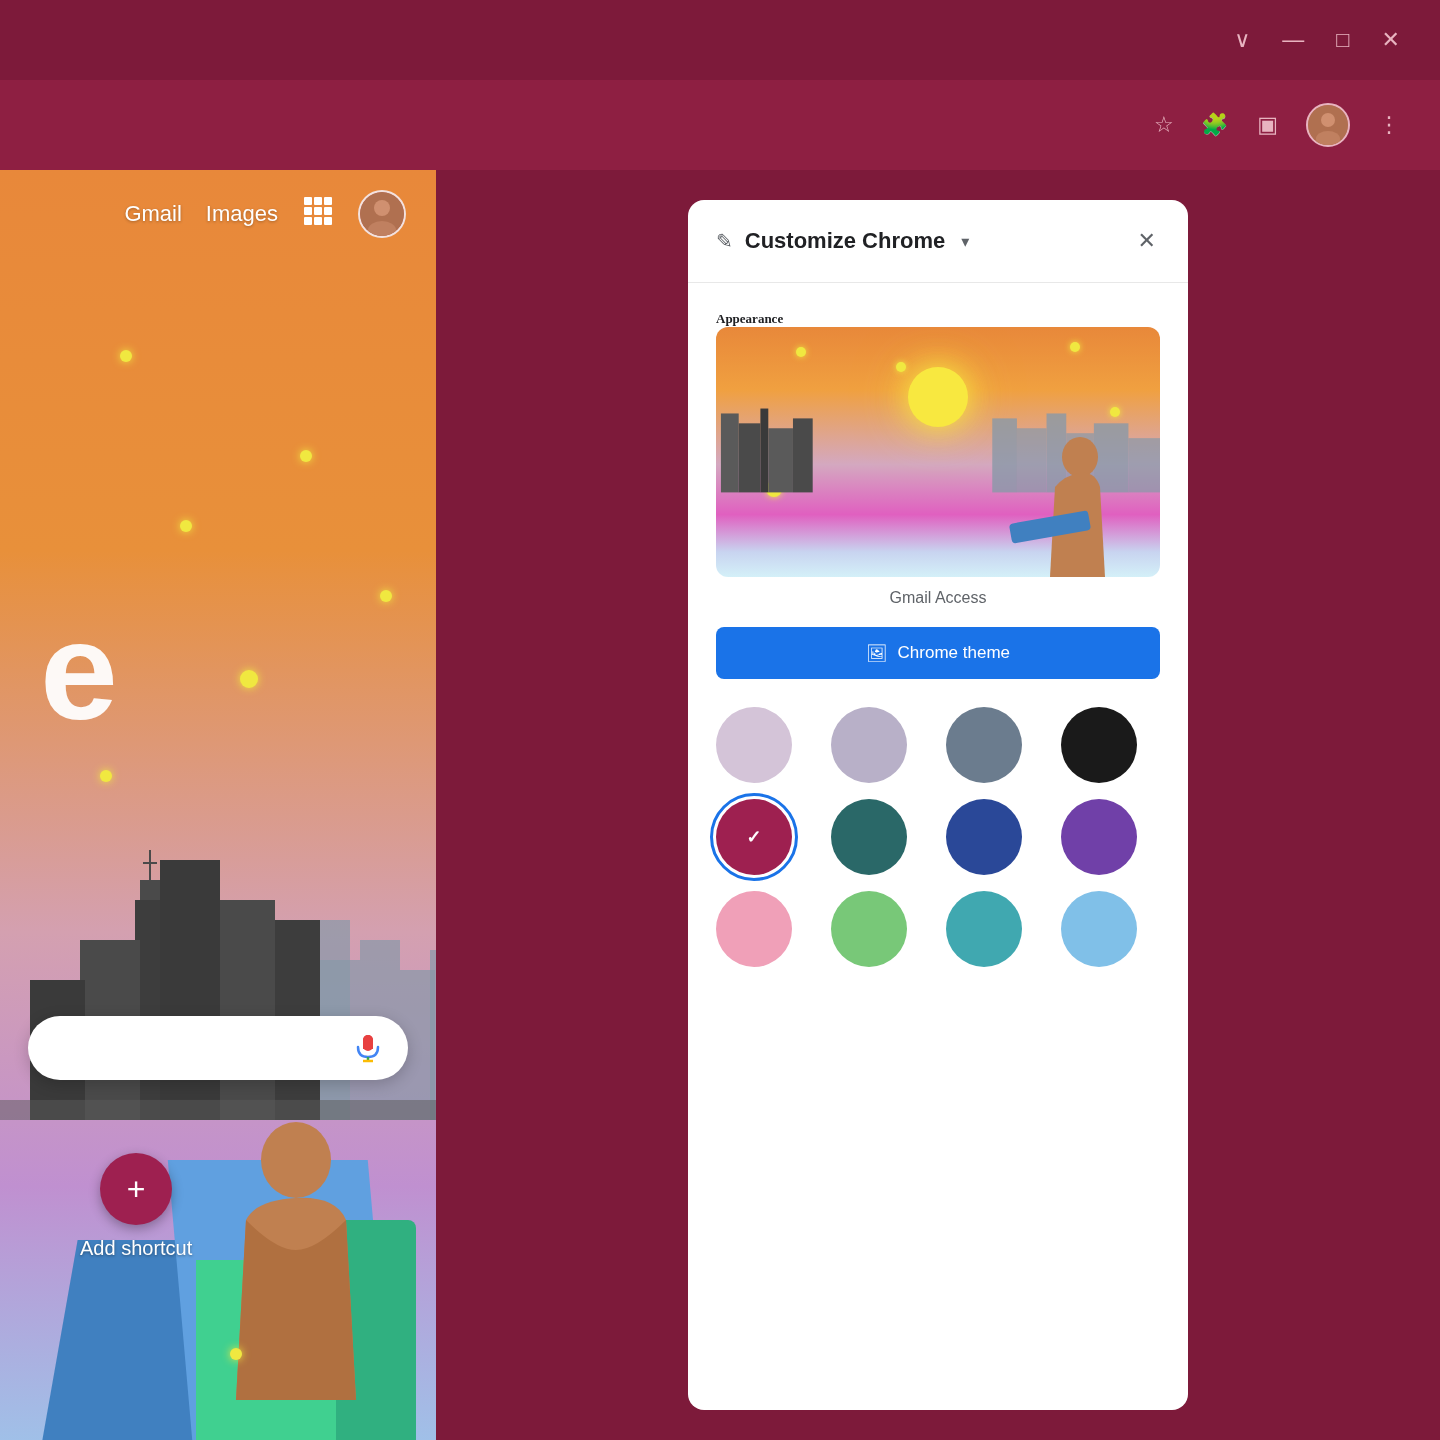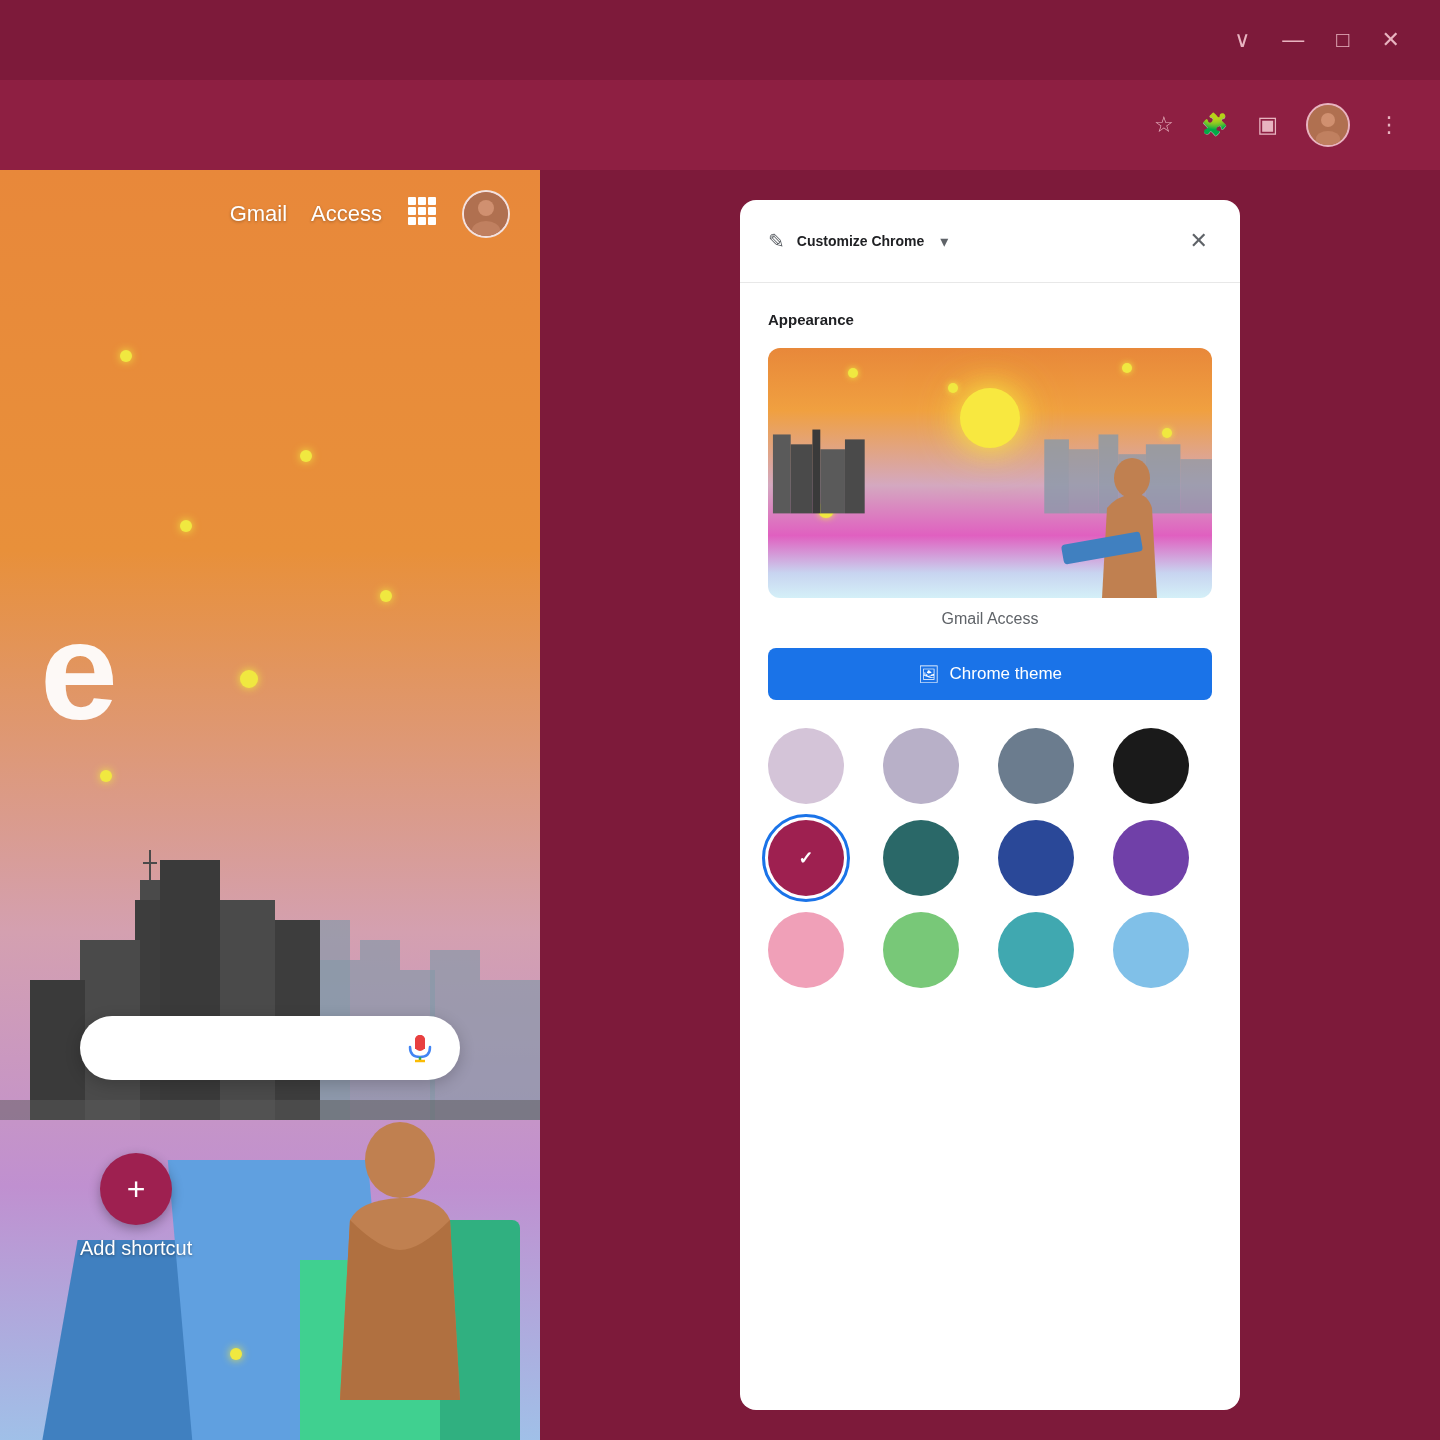--- a/index.html
+++ b/index.html
@@ -61,21 +61,21 @@
     
     .main-content {
       display: flex;
       width: 100%;
       height: calc(1440px - 170px);
       position: relative;
     }
 
     
     .left-panel {
-      width: 540px;
+      width: 436px;
       height: 100%;
       position: relative;
       overflow: hidden;
     }
 
     
     .bg-illustration {
       width: 100%;
       height: 100%;
       position: absolute;
@@ -252,21 +252,21 @@
     .panel-title-group {
       display: flex;
       align-items: center;
       gap: 12px;
     }
     .edit-icon {
       color: #5f6368;
       font-size: 20px;
     }
     .panel-title {
-      font-size: 14px;
+      font-size: 22px;
       font-weight: 600;
       color: #202124;
     }
     .dropdown-arrow {
       color: #5f6368;
       font-size: 16px;
       margin-left: 4px;
     }
     .close-btn {
       color: #5f6368;
@@ -282,24 +282,24 @@
     }
 
     
     .panel-body {
       flex: 1;
       overflow-y: auto;
       padding: 28px;
     }
 
     .section-title {
-      font-size: 15px;
+      font-size: 13px;
       font-weight: 700;
       color: #202124;
-      margin-bottom: 20px;
+      font-family: Liberation Serif, serif;
     }
 
     
     .theme-preview {
       width: 100%;
       border-radius: 12px;
       overflow: hidden;
       margin-bottom: 12px;
       height: 250px;
       position: relative;
@@ -462,21 +462,21 @@
         <rect x="275" y="80" width="45" height="200" fill="#3d3d3d"></rect>
         <rect x="80" y="100" width="60" height="180" fill="#4a4a4a"></rect>
         <rect x="30" y="140" width="55" height="140" fill="#3a3a3a"></rect>
 
         <rect x="0" y="260" width="540" height="20" fill="#5a5a5a" opacity="0.5"></rect>
       </svg>
     </div>
 
     <div class="google-nav">
       <span class="google-nav-link">Gmail</span>
-      <span class="google-nav-link">Access</span>
+      <span class="google-nav-link">Images</span>
       <div class="google-grid-icon">
         <svg width="32" height="32" viewBox="0 0 32 32" fill="white">
           <rect x="2" y="2" width="8" height="8" rx="1"></rect>
           <rect x="12" y="2" width="8" height="8" rx="1"></rect>
           <rect x="22" y="2" width="8" height="8" rx="1"></rect>
           <rect x="2" y="12" width="8" height="8" rx="1"></rect>
           <rect x="12" y="12" width="8" height="8" rx="1"></rect>
           <rect x="22" y="12" width="8" height="8" rx="1"></rect>
           <rect x="2" y="22" width="8" height="8" rx="1"></rect>
           <rect x="12" y="22" width="8" height="8" rx="1"></rect>

